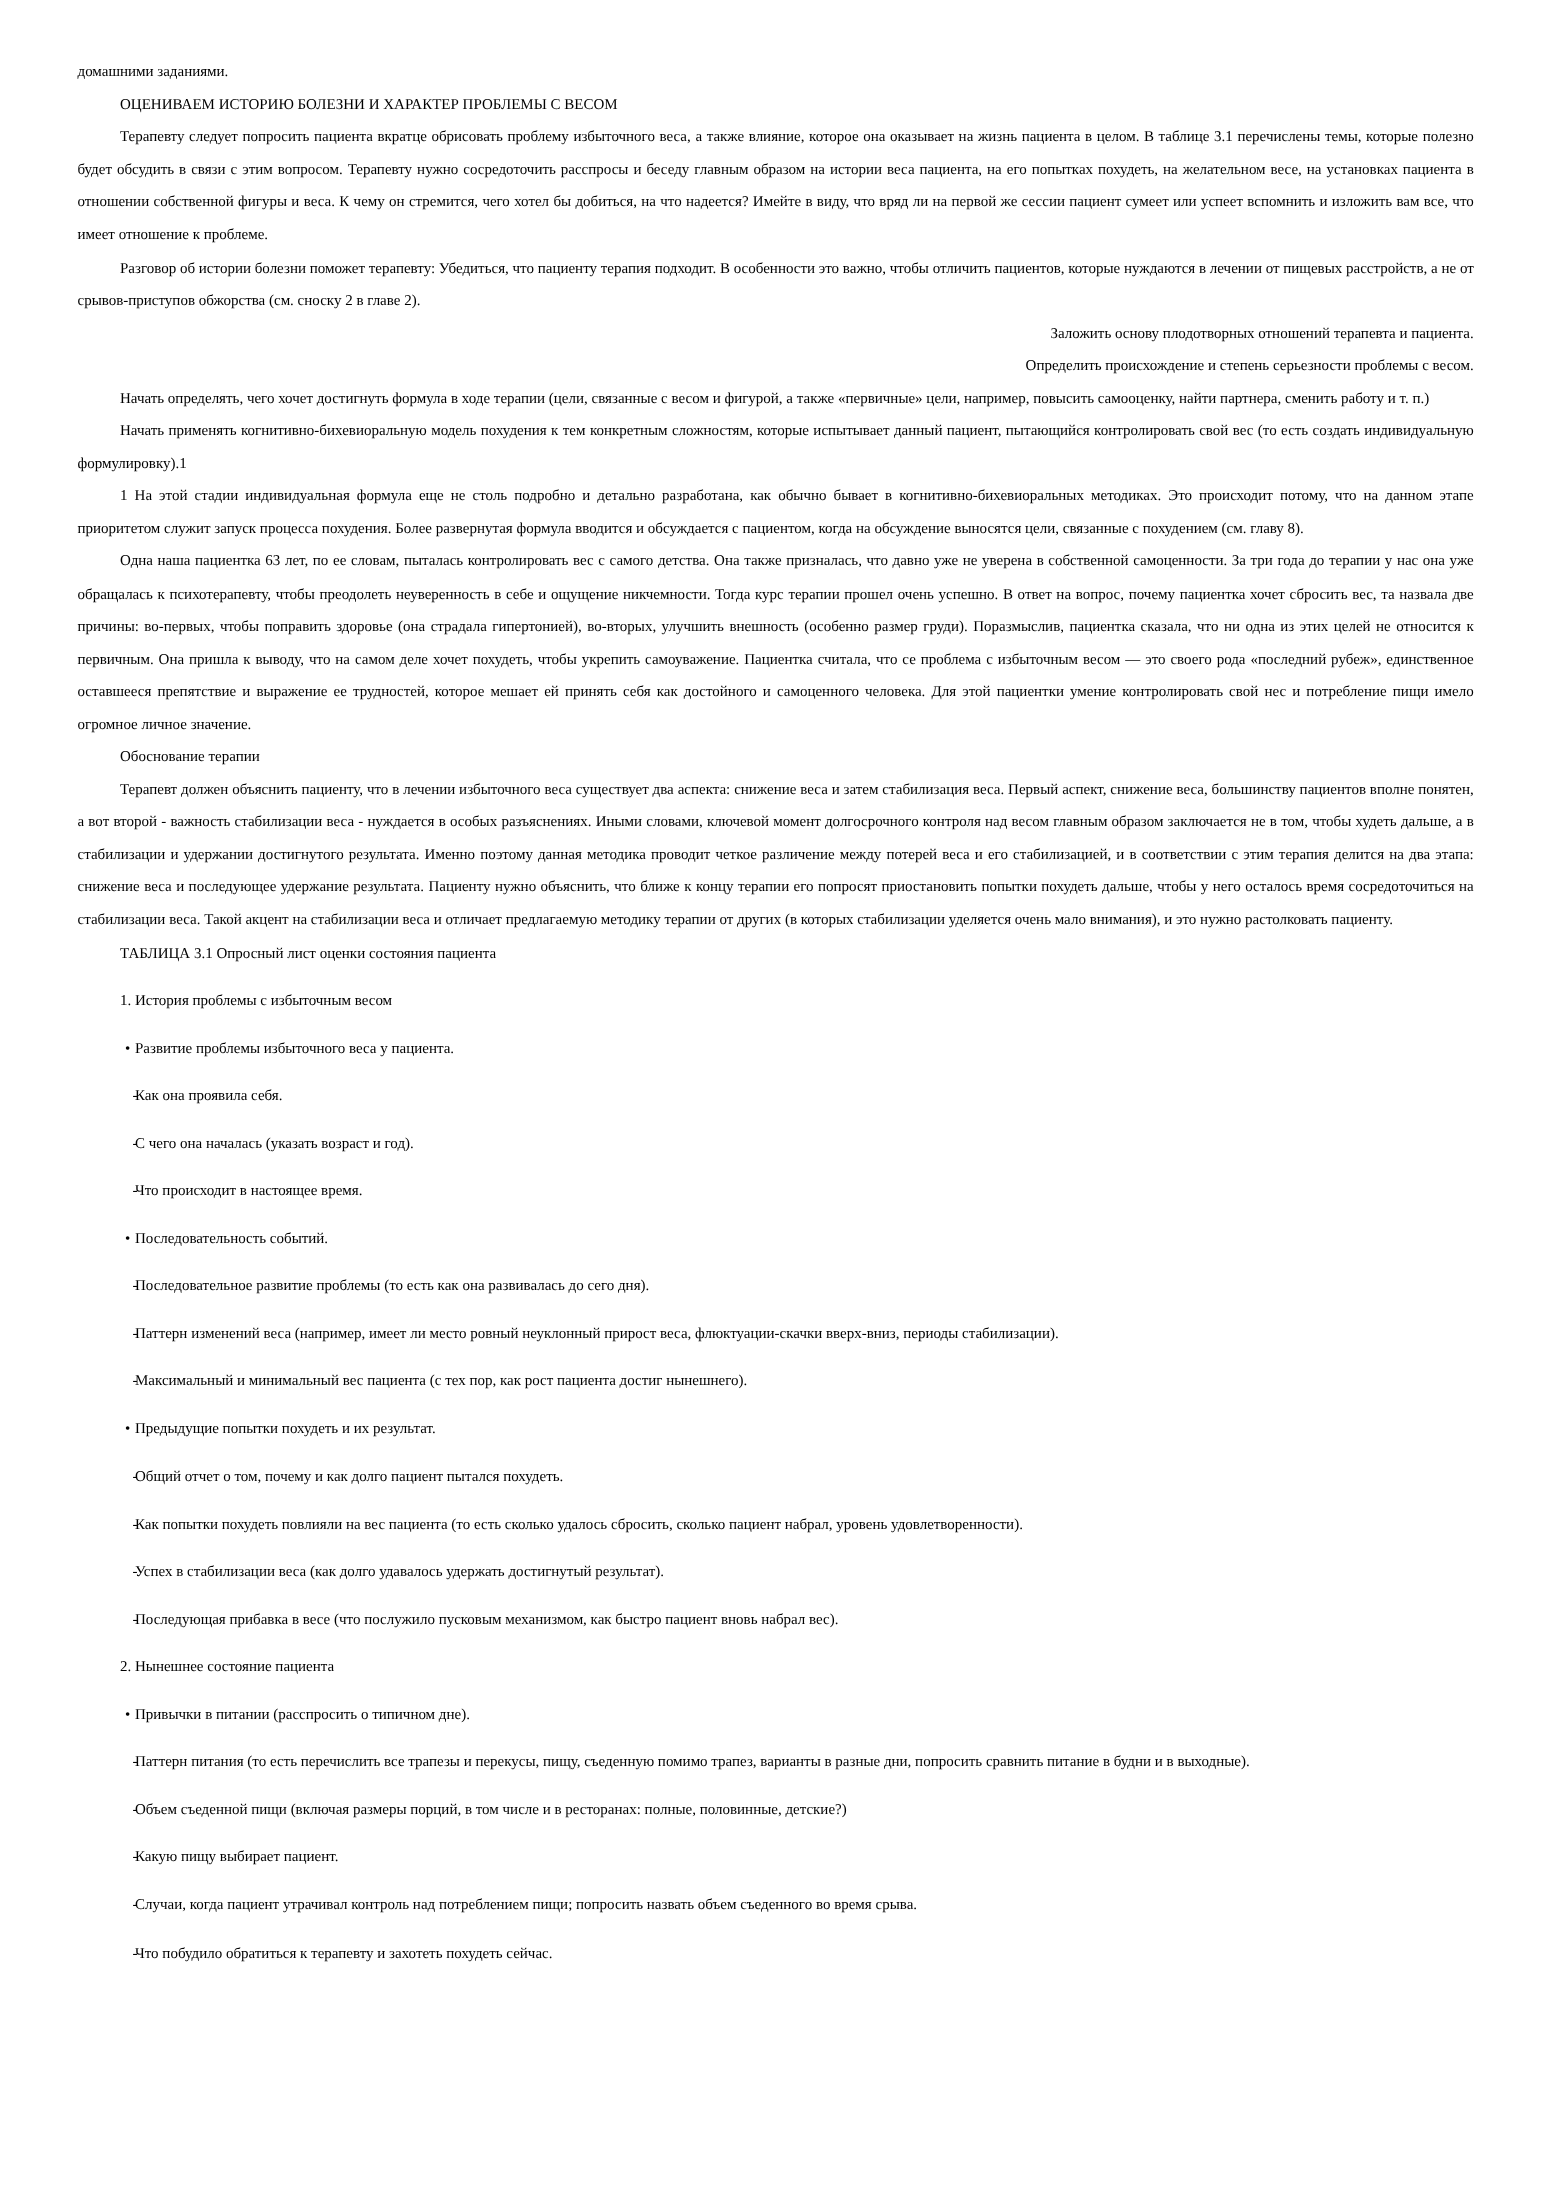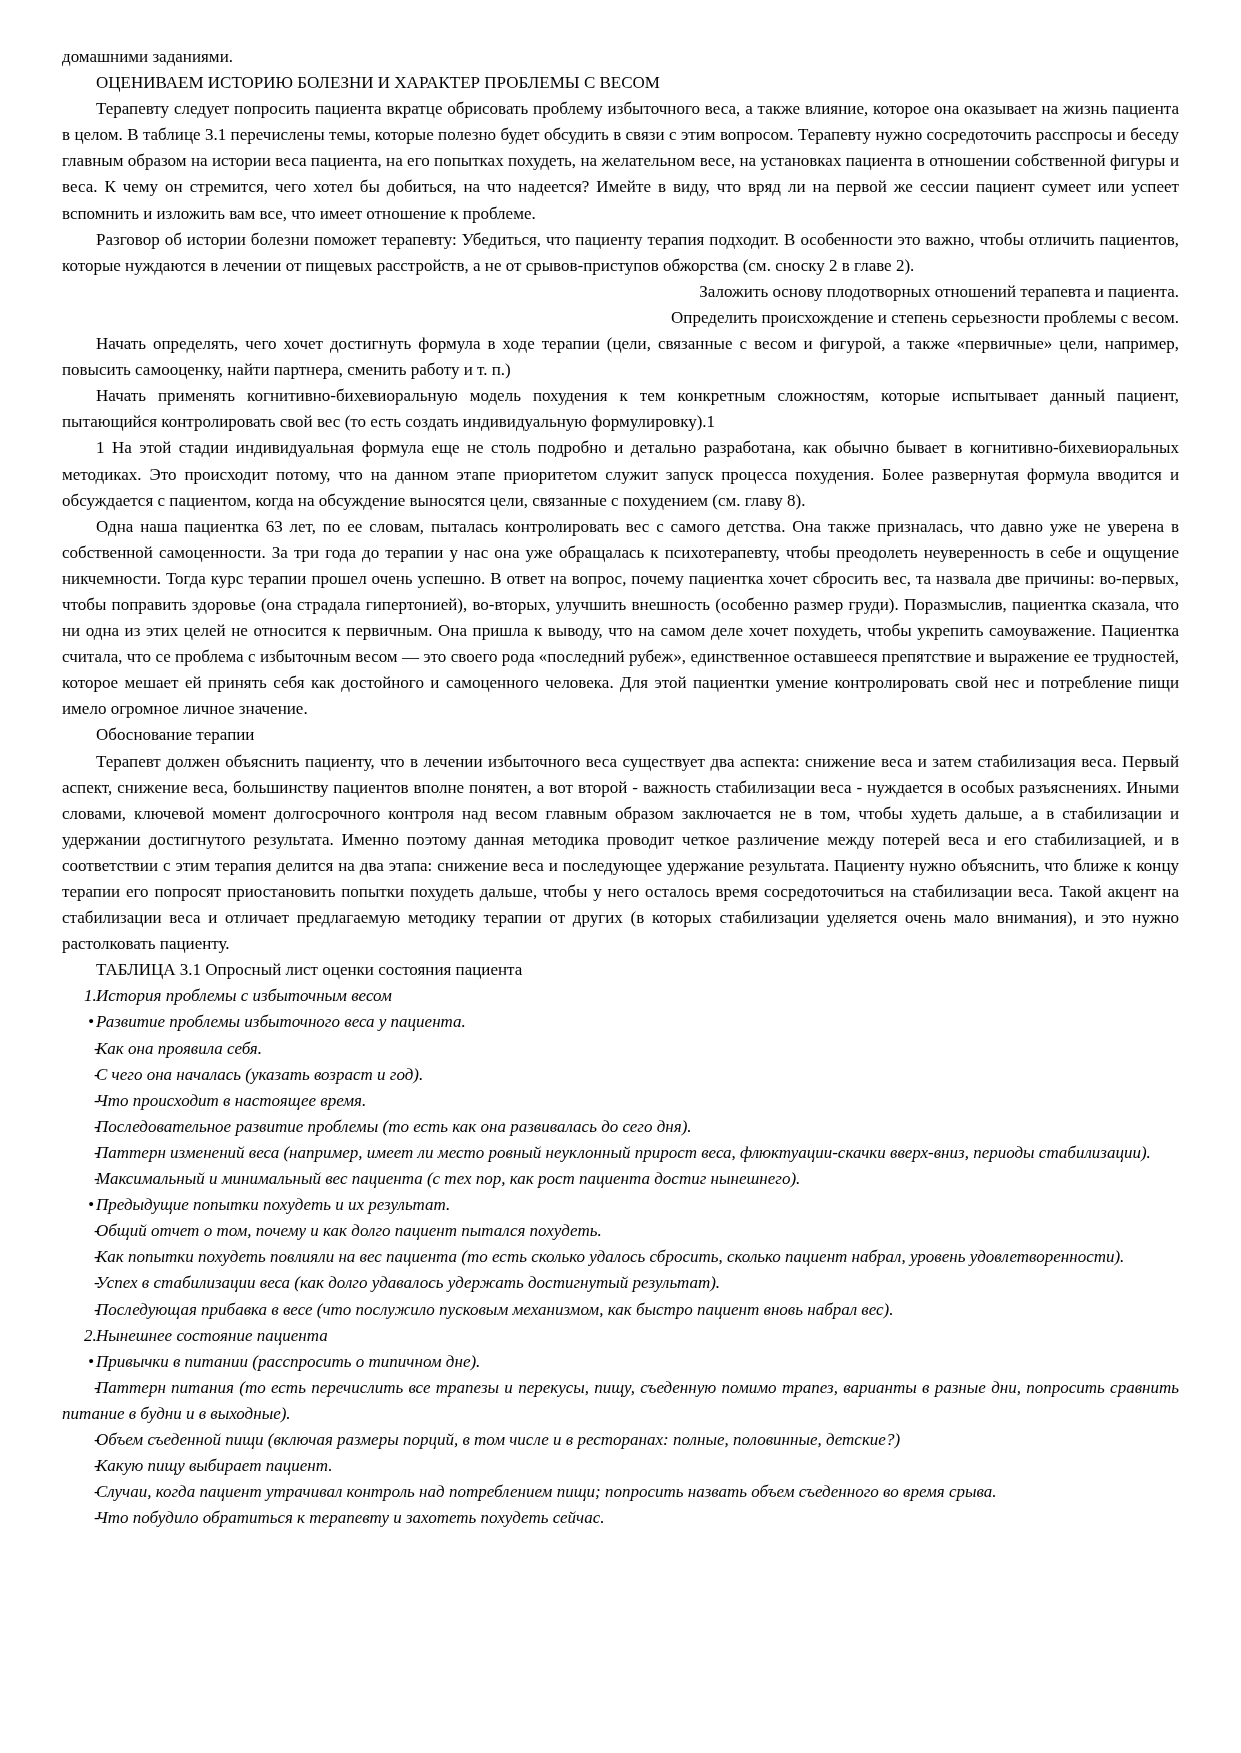--- a/index.html
+++ b/index.html
@@ -16,21 +16,21 @@
     overflow: hidden;
   }
   .page {
     box-sizing: border-box;
     width: 1241px;
     height: 1753px;
     padding: 44px 62px 0 62px;
     background: #ffffff;
   }
   .doc {
-    font-size: 17px;
+    font-size: 12px;
     line-height: 26.1px;
     text-align: justify;
     text-justify: inter-word;
   }
   
   p.para {
     margin: 0;
     text-indent: 34px;
     text-align: justify;
     hyphens: none;
@@ -46,25 +46,24 @@
     text-indent: 34px;
     text-align: left;
   }
   p.contline {
     margin: 0;
     text-indent: 0;
     text-align: left;
   }
   
   .li {
-    margin: 0;
+    margin: 12px;
     text-align: justify;
     text-indent: 0;
     padding-left: 0;
-    font-style: italic;
   }
   .li .mk {
     display: inline-block;
     width: 34px;
     text-indent: 0;
     text-align: left;
     padding-left: 26px;
     box-sizing: border-box;
   }
   .li.num .mk {
@@ -112,20 +111,21 @@
       <p class="li num"><span class="mk">1.</span><span class="tx">История проблемы с избыточным весом</span></p>
 
       <p class="li bullet"><span class="mk">•</span><span class="tx">Развитие проблемы избыточного веса у пациента.</span></p>
 
       <p class="li dash"><span class="mk">-</span><span class="tx">Как она проявила себя.</span></p>
 
       <p class="li dash"><span class="mk">-</span><span class="tx">С чего она началась (указать возраст и год).</span></p>
 
       <p class="li dash"><span class="mk">-</span><span class="tx">Что происходит в настоящее время.</span></p>
 
+      <p class="li bullet"><span class="mk">•</span><span class="tx">Последовательность событий.</span></p>
 
       <p class="li dash"><span class="mk">-</span><span class="tx">Последовательное развитие проблемы (то есть как она развивалась до сего дня).</span></p>
 
       <p class="li dash wrap"><span class="mk">-</span><span class="tx">Паттерн изменений веса (например, имеет ли место ровный неуклонный прирост веса, флюктуации-скачки вверх-вниз, периоды стабилизации).</span></p>
 
       <p class="li dash"><span class="mk">-</span><span class="tx">Максимальный и минимальный вес пациента (с тех пор, как рост пациента достиг нынешнего).</span></p>
 
       <p class="li bullet"><span class="mk">•</span><span class="tx">Предыдущие попытки похудеть и их результат.</span></p>
 
       <p class="li dash"><span class="mk">-</span><span class="tx">Общий отчет о том, почему и как долго пациент пытался похудеть.</span></p>

